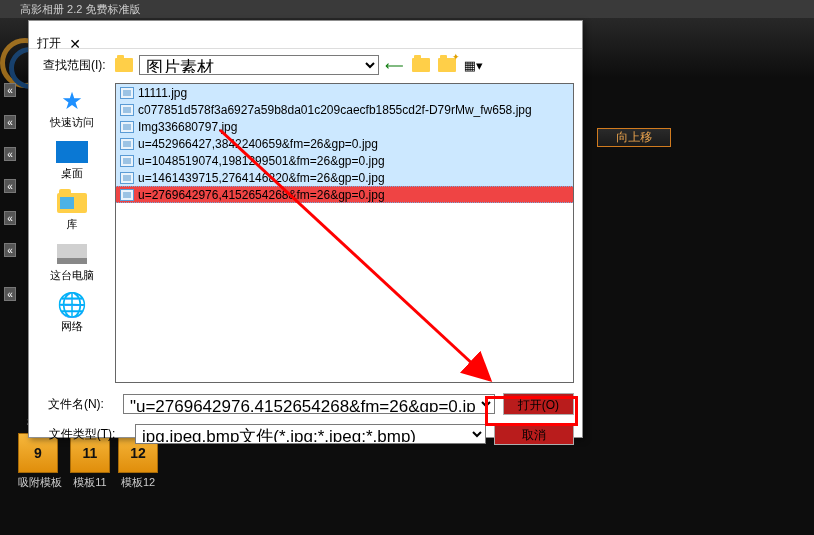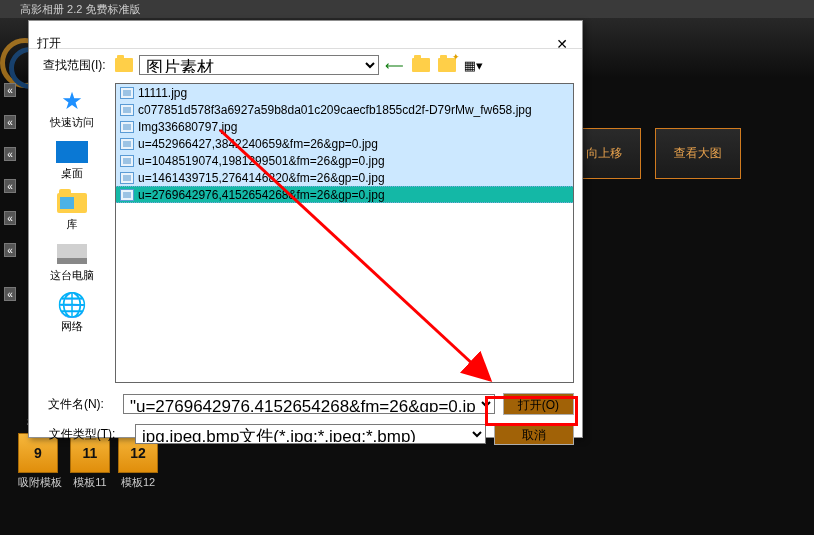--- a/index.html
+++ b/index.html
@@ -86,22 +86,22 @@
     position:absolute;
     top:110px;
     left:480px;
     height:26px;
   }
   .orange-btn {
     display:inline-block;
     background:linear-gradient(#2a2a2a,#1a1a1a);
     border:1px solid #d17b1f;
     color:#e8a24d;
-    padding:16px 18px;
-    margin-right:10px;
+    padding:0 18px;
+    margin-right:40px;
     text-align:center;
   }
   .template-row {
     position:absolute;
     bottom:45px;
     left:18px;
     display:flex;
     gap:8px;
   }
   .swatch {
@@ -148,21 +148,20 @@
     height:418px;
     background:#fff;
     border:1px solid #8f8f8f;
     box-shadow: 2px 2px 6px rgba(0,0,0,0.4);
     z-index:10;
   }
   .dlg-title {
     height:28px;
     display:flex;
     align-items:center;
-    justify-content:space-between;
     padding:18px 6px 0 8px;
     border-bottom:1px solid #ddd;
     background:#fff;
   }
   .dlg-title-left { display:flex; align-items:center; gap:6px; }
   .dlg-close {
     width:28px; height:20px;
     text-align:center;
     font-size:14px;
     line-height:20px;
@@ -222,21 +221,21 @@
     overflow:hidden;
   }
   .file-item {
     display:flex;
     align-items:center;
     gap:4px;
     height:17px;
     padding:0 4px;
     font-size:12px;
   }
-  .file-item.sel { background:#14b8a6; border:1px dotted #7aa9da; border-left:none; border-right:none; }
+  .file-item.sel { background:#ef4444; border:1px dotted #7aa9da; border-left:none; border-right:none; }
   .file-item.selrow { background:#cce8ff; }
   .file-ico {
     width:14px; height:12px;
     border:1px solid #5a9bd5;
     background:#eaf3fb;
     position:relative;
     flex-shrink:0;
   }
   .file-ico::after {
     content:"";
@@ -251,21 +250,21 @@
     display:flex;
     align-items:center;
     margin-bottom:8px;
     gap:8px;
   }
   .foot-lbl { width:90px; text-align:center; }
   .foot-row .combo { flex:1; }
   .dlg-btn {
     width:80px;
     height:22px;
-    background:#a16207;
+    background:#b91c1c;
     border:1px solid #adadad;
     text-align:center;
     line-height:20px;
     font-size:12px;
   }
   .highlight-box {
     position:absolute;
     border:3px solid #ff0000;
     pointer-events:none;
     z-index:20;

